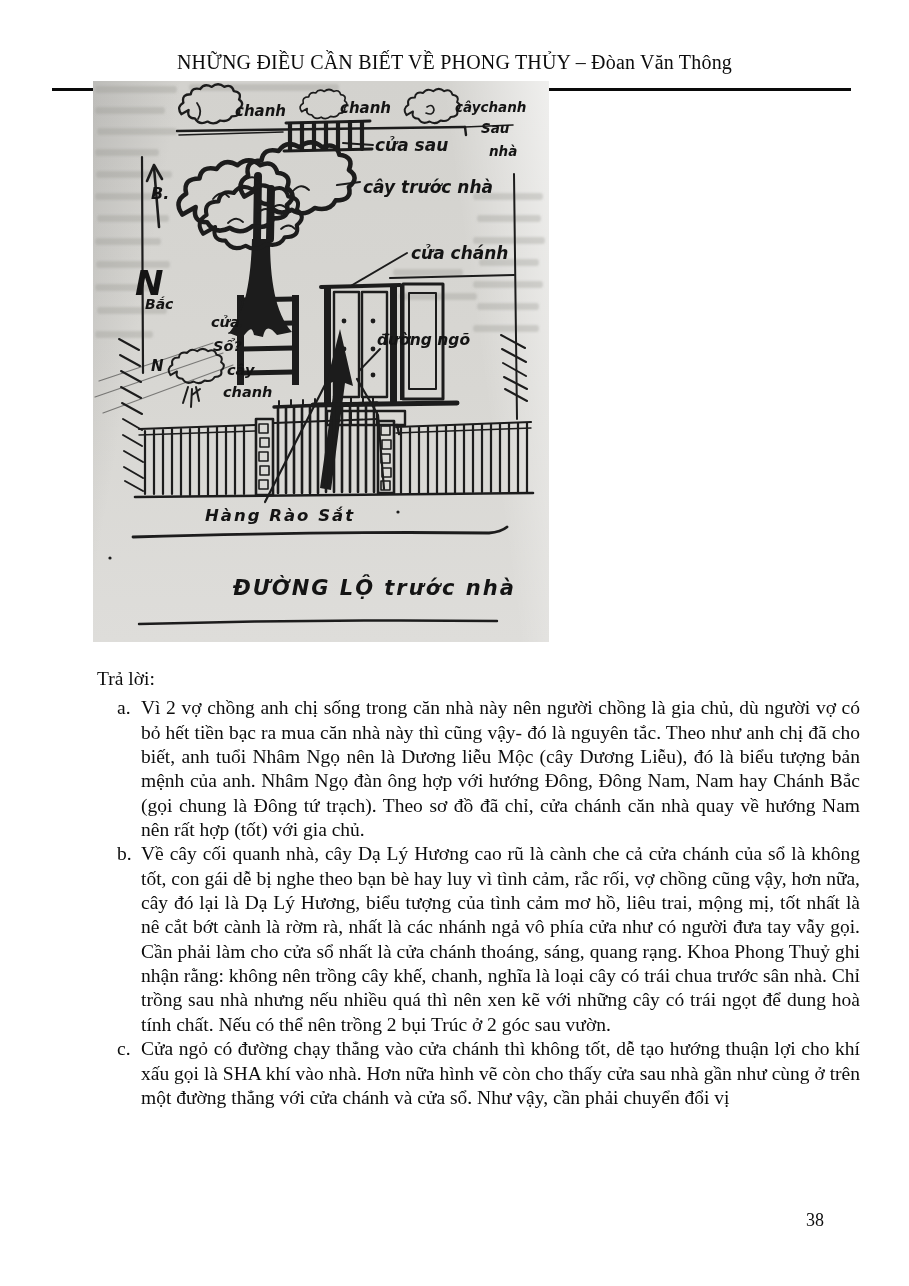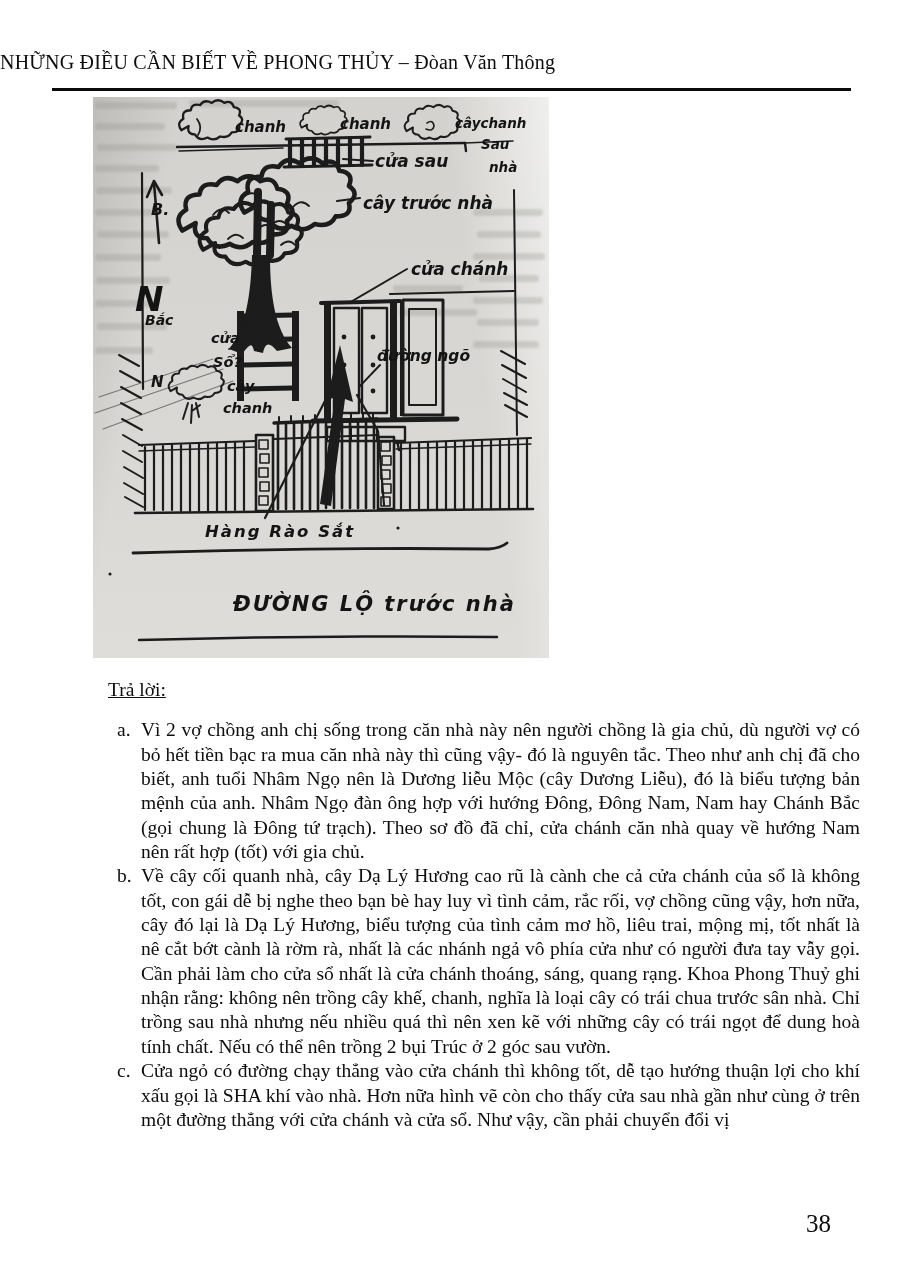--- a/index.html
+++ b/index.html
@@ -3,45 +3,45 @@
 <meta charset="utf-8">
 <style>
   html,body{margin:0;padding:0;background:#888;}
   .page{
     position:relative;width:909px;height:1286px;margin:0 auto;
     background:#ffffff;overflow:hidden;
     font-family:"Liberation Serif",serif;color:#111;
   }
   .title{
     position:absolute;left:0;right:0;top:51px;
-    font-size:20px;letter-spacing:.2px;color:#0c0c0c;
+    text-align:center;font-size:20px;letter-spacing:.2px;color:#0c0c0c;
   }
   .rule{position:absolute;left:52px;top:88px;width:799px;height:3px;background:#0a0a0a;}
   .sketch{
-    position:absolute;left:93px;top:97px;width:456px;height:561px;margin:0;
+    position:absolute;left:93px;top:81px;width:456px;height:561px;margin:0;
     background:
       linear-gradient(100deg, rgba(110,110,110,.22), rgba(255,255,255,0) 16%),
       linear-gradient(262deg, rgba(255,255,255,.65), rgba(255,255,255,0) 20%),
       linear-gradient(180deg,#d3d2ce 0%,#d8d7d3 55%,#deddda 100%);
   }
   .sketch svg{display:block;width:456px;height:561px;}
   .ink{stroke:#1c1c1c;stroke-linecap:round;stroke-linejoin:round;fill:none;}
   .fill{fill:#1c1c1c;stroke:none;}
   .hw{font-family:"DejaVu Sans",sans-serif;font-style:italic;fill:#141414;}
   .bleed{fill:#96958f;opacity:.32;}
   .content{
     position:absolute;left:92px;top:662px;width:768px;
     font-size:19.5px;line-height:24.35px;color:#0d0d0d;
   }
-  .content p{margin:16px;text-decoration:underline;}
+  .content p{margin:5px;}
   .intro{text-align:justify;}
   .item{display:flex;align-items:flex-start;}
   .marker{width:24px;margin-left:25px;flex:0 0 auto;}
   .itext{flex:1 1 auto;text-align:justify;}
-  .pageno{position:absolute;left:806px;top:1210px;font-size:25px;color:#0d0d0d;}
+  .pageno{position:absolute;left:806px;top:1210px;font-size:18px;color:#0d0d0d;}
 </style>
 </head>
 <body>
 
 <div class="page">
 
   <div class="title">NHỮNG ĐIỀU CẦN BIẾT VỀ PHONG THỦY – Đòan Văn Thông</div>
   <div class="rule"></div>
 
   <figure class="sketch">

